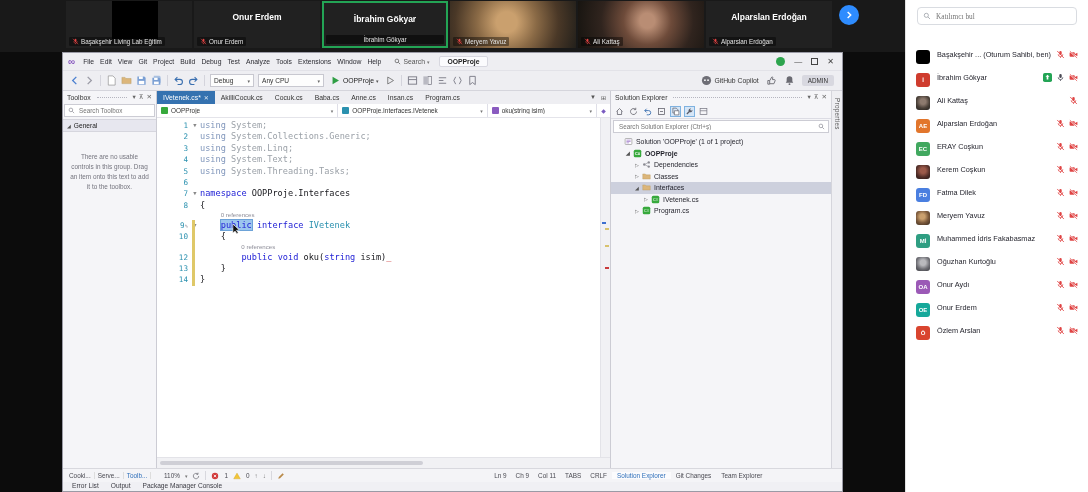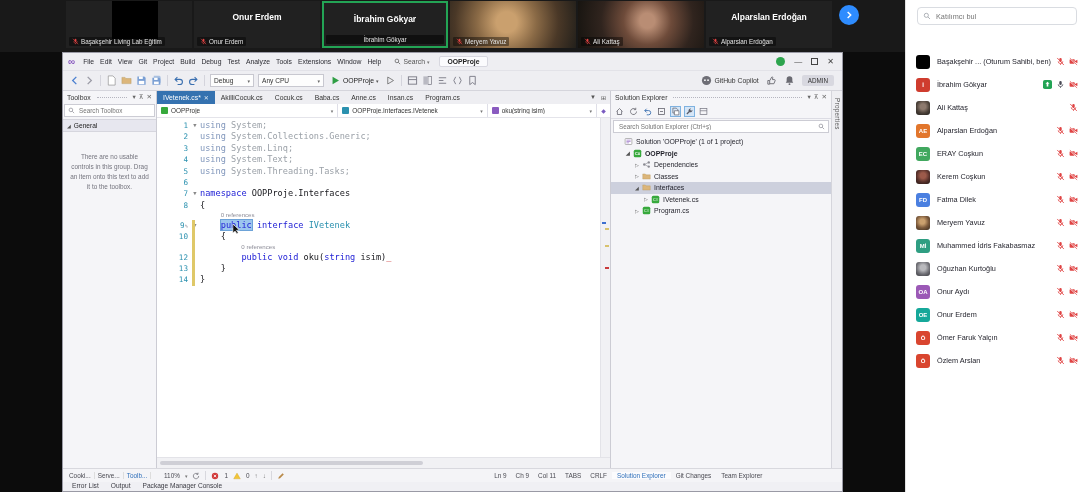--- a/index.html
+++ b/index.html
@@ -23,23 +23,23 @@
   #strip-next svg{width:10px;height:10px;}
   .mic-red{color:#e04444;display:inline-flex;}
   .mic-red svg{width:7px;height:7px;}
   
   #participants{position:absolute;left:905px;top:0;width:183px;height:492px;background:#fff;
                 border-left:1px solid #e2e2e2;box-sizing:border-box;}
   #p-search{position:absolute;left:11px;top:7px;width:160px;height:18px;border:1px solid #d9dce1;
             border-radius:4px;display:flex;align-items:center;padding:0 5px;box-sizing:border-box;gap:3px;color:#9aa0a6;}
   #p-search svg{width:8px;height:8px;flex:none;}
   #p-search input{border:0;outline:0;width:100%;font-size:7.3px;color:#333;background:transparent;
-                  font-family:Liberation Sans, sans-serif;}
+                  font-family:Liberation Serif, serif;}
   #p-list{position:absolute;top:50px;left:0;right:0;}
-  .p-row{height:23px;display:flex;align-items:center;padding:0 10px;}
+  .p-row{height:23px;display:flex;align-items:flex-start;padding:0 10px;}
   .p-av{width:14px;height:14px;border-radius:3px;flex:none;display:flex;align-items:center;
         justify-content:center;color:#fff;font-size:6px;font-weight:bold;overflow:hidden;}
   .pa-black{background:#000;}
   .pa-dark{background:radial-gradient(circle at 50% 40%,#8d7a6e 0 25%,#4a4038 60%,#23201d 100%);}
   .pa-red{background:radial-gradient(circle at 50% 40%,#9c5a4a 0 25%,#55302a 60%,#241715 100%);}
   .pa-warm{background:radial-gradient(circle at 45% 40%,#caa06e 0 22%,#7c5a3c 55%,#382a1e 100%);}
   .pa-gray{background:radial-gradient(circle at 50% 40%,#b9b9bd 0 25%,#6f6f75 60%,#3a3a40 100%);}
   .pa-navy{background:radial-gradient(circle at 50% 35%,#7d8699 0 20%,#39404f 55%,#181b22 100%);}
   .p-name{margin-left:7px;font-size:7.3px;color:#25252e;white-space:nowrap;overflow:hidden;flex:1;}
   .p-icons{display:flex;gap:4px;align-items:center;}
@@ -514,42 +514,20 @@
                 <rect x="0.8" y="3.1" width="6.9" height="5.8" rx="1" fill="currentColor"></rect>
                 <path d="M8 5.4l3.2-1.8v4.8L8 6.6z" fill="currentColor"></path>
                 <path d="M1.2 1.5l9.6 9.2" stroke="#fff" stroke-width="1.7"></path>
                 <path d="M1.2 1.5l9.6 9.2" stroke="currentColor" stroke-width=".9"></path>
               </svg>
             </span>
           </span>
         </div>
         <div class="p-row">
           <div class="p-av" style="background: rgb(217, 69, 47);">Ö</div>
-          <span class="p-name">Ömer Faruk Yalçın</span>
-          <span class="p-icons">
-            <span class="ic ic-red">
-              <svg viewBox="0 0 12 12">
-                <rect x="4.4" y="1.2" width="3.2" height="5.4" rx="1.6" fill="currentColor"></rect>
-                <path d="M2.9 5.7a3.1 3.1 0 0 0 6.2 0" fill="none" stroke="currentColor" stroke-width="1"></path>
-                <path d="M6 8.8v1.8" stroke="currentColor" stroke-width="1"></path>
-                <path d="M1.6 1.3l8.9 9.4" stroke="currentColor" stroke-width="1.1"></path>
-              </svg>
-            </span>
-            <span class="ic ic-red">
-              <svg viewBox="0 0 12 12">
-                <rect x="0.8" y="3.1" width="6.9" height="5.8" rx="1" fill="currentColor"></rect>
-                <path d="M8 5.4l3.2-1.8v4.8L8 6.6z" fill="currentColor"></path>
-                <path d="M1.2 1.5l9.6 9.2" stroke="#fff" stroke-width="1.7"></path>
-                <path d="M1.2 1.5l9.6 9.2" stroke="currentColor" stroke-width=".9"></path>
-              </svg>
-            </span>
-          </span>
-        </div>
-        <div class="p-row">
-          <div class="p-av" style="background: rgb(217, 69, 47);">Ö</div>
           <span class="p-name">Özlem Arslan</span>
           <span class="p-icons">
             <span class="ic ic-red">
               <svg viewBox="0 0 12 12">
                 <rect x="4.4" y="1.2" width="3.2" height="5.4" rx="1.6" fill="currentColor"></rect>
                 <path d="M2.9 5.7a3.1 3.1 0 0 0 6.2 0" fill="none" stroke="currentColor" stroke-width="1"></path>
                 <path d="M6 8.8v1.8" stroke="currentColor" stroke-width="1"></path>
                 <path d="M1.6 1.3l8.9 9.4" stroke="currentColor" stroke-width="1.1"></path>
               </svg>
             </span>

